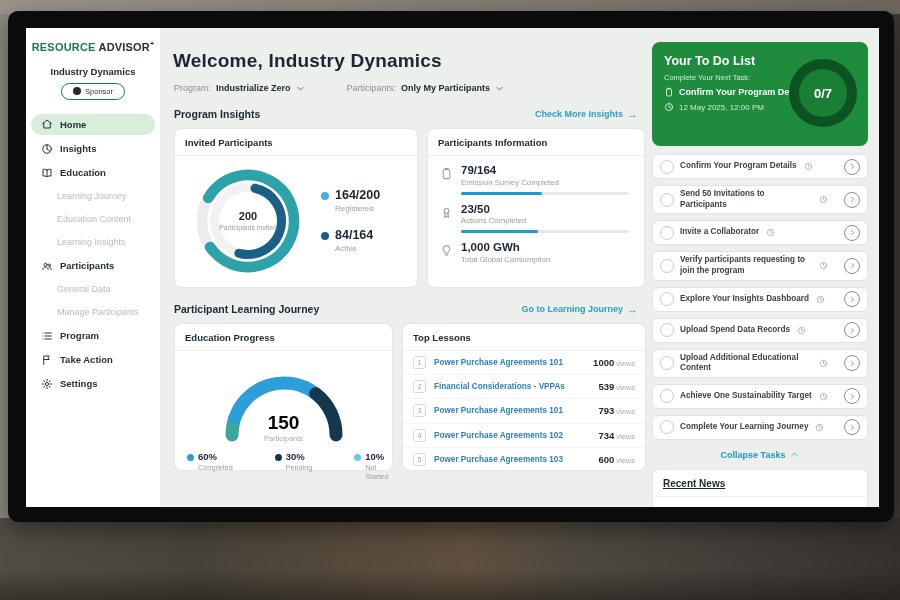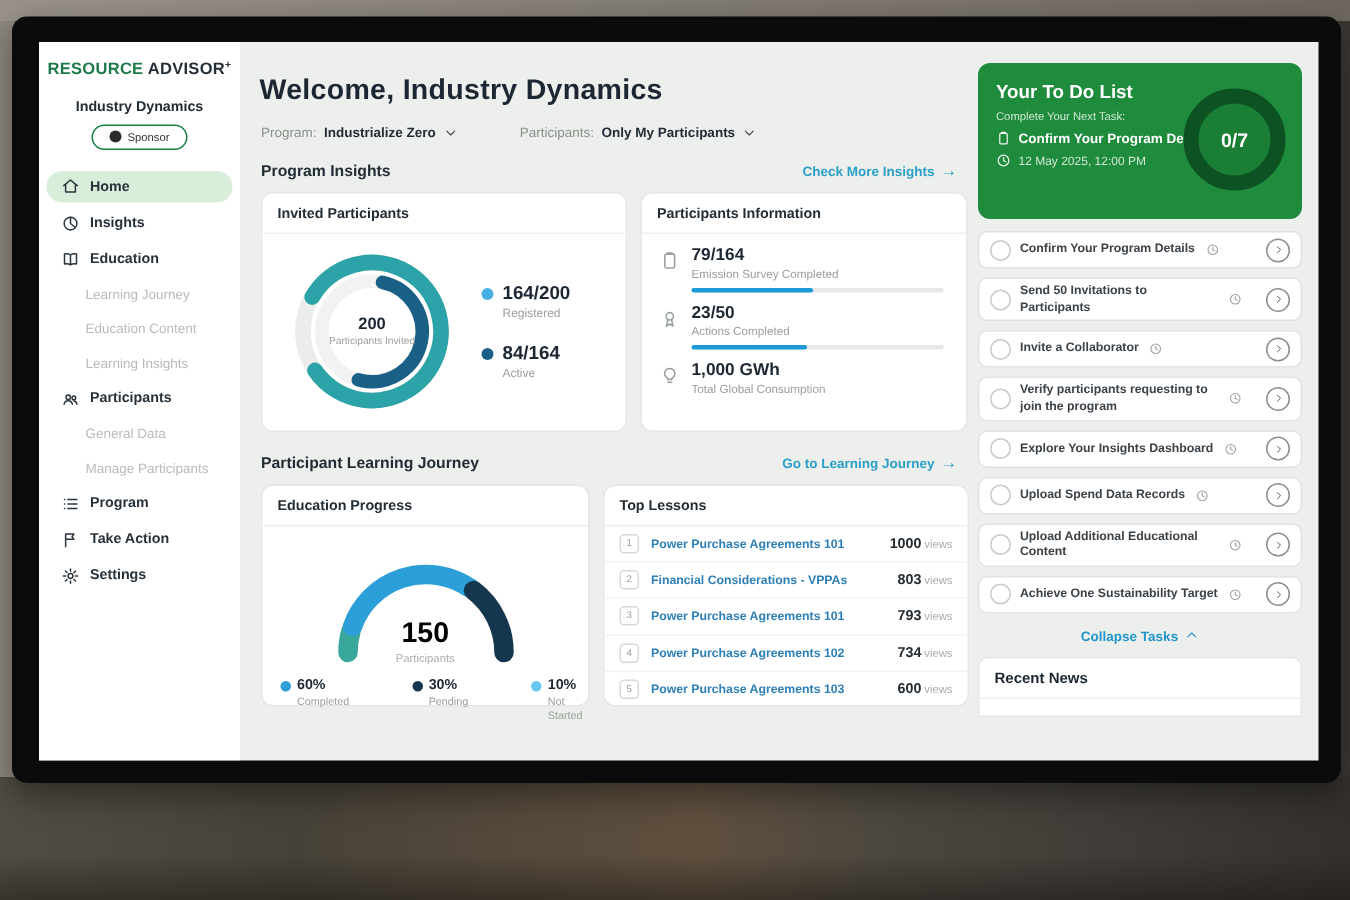--- a/index.html
+++ b/index.html
@@ -110,21 +110,21 @@
   .tlabel{font-size:8.2px;font-weight:bold;color:#3b4248;line-height:1.3;max-width:132px;}
   .tclock{width:9px;height:9px;color:#a0a0a0;display:flex;flex:none;margin-left:1px;}
   .tclock svg{width:9px;height:9px;}
   .tgo{margin-left:auto;width:14px;height:14px;border:1.5px solid #8d8d8d;border-radius:50%;flex:none;
        display:flex;align-items:center;justify-content:center;color:#3b4248;}
   .tgo svg{width:7px;height:7px;}
   .collapse{margin-top:10px;text-align:center;font-size:9px;font-weight:bold;color:#2196c9;cursor:pointer;
             display:flex;align-items:center;justify-content:center;gap:5px;}
   .collapse .chev{color:#2196c9;}
   .news-card{margin-top:9px;background:#fff;border:1px solid #e5e7e5;border-radius:6px 6px 0 0;height:40px;box-sizing:border-box;}
-  .news-card .nh{padding:8px 10px 7px;font-size:10px;font-weight:bold;color:#1c2733;border-bottom:1px solid #f0f0f0;}
+  .news-card .nh{padding:8px 10px 7px;font-size:10px;font-weight:bold;color:#1c2733;border-bottom:1px solid #f0f0f0;text-decoration:underline;}
 </style>
 </head>
 <body>
 
 <div class="bg-top"></div>
 <div class="bg-side-l"></div>
 <div class="bg-side-r"></div>
 <div class="bg-bottom"></div>
 
 <div class="monitor">
@@ -394,21 +394,21 @@
           <div class="card-head">Top Lessons</div>
           <div id="lessons">
               <div class="lesson">
                 <span class="rank">1</span>
     <span class="ltitle">Power Purchase Agreements 101</span>
     <span class="lviews"><b>1000</b><span>views</span></span>
               </div>
               <div class="lesson">
                 <span class="rank">2</span>
     <span class="ltitle">Financial Considerations - VPPAs</span>
-    <span class="lviews"><b>803</b><span>views</span></span>
+    <span class="lviews"><b>539</b><span>views</span></span>
               </div>
               <div class="lesson">
                 <span class="rank">3</span>
     <span class="ltitle">Power Purchase Agreements 101</span>
     <span class="lviews"><b>793</b><span>views</span></span>
               </div>
               <div class="lesson">
                 <span class="rank">4</span>
     <span class="ltitle">Power Purchase Agreements 102</span>
     <span class="lviews"><b>734</b><span>views</span></span>
@@ -566,20 +566,37 @@
               <span style="display:flex;width:7px;height:7px">
                 <svg viewBox="0 0 24 24" fill="none" stroke="currentColor" stroke-width="2" stroke-linecap="round" stroke-linejoin="round">
                   <path d="M9 5l7 7-7 7"></path>
                 </svg>
               </span>
             </span>
           </div>
           <div class="todo-item">
             <span class="tcheck"></span>
     <span class="tlabel">Achieve One Sustainability Target</span>
+    <span class="tclock">
+              <svg viewBox="0 0 24 24" fill="none" stroke="currentColor" stroke-width="2" stroke-linecap="round" stroke-linejoin="round">
+                <circle cx="12" cy="12" r="8.5"></circle>
+                <path d="M12 7v5l3.5 2"></path>
+              </svg>
+            </span>
+    <span class="tgo">
+              <span style="display:flex;width:7px;height:7px">
+                <svg viewBox="0 0 24 24" fill="none" stroke="currentColor" stroke-width="2" stroke-linecap="round" stroke-linejoin="round">
+                  <path d="M9 5l7 7-7 7"></path>
+                </svg>
+              </span>
+            </span>
+          </div>
+          <div class="todo-item">
+            <span class="tcheck"></span>
+    <span class="tlabel">Complete Your Learning Journey</span>
     <span class="tclock">
               <svg viewBox="0 0 24 24" fill="none" stroke="currentColor" stroke-width="2" stroke-linecap="round" stroke-linejoin="round">
                 <circle cx="12" cy="12" r="8.5"></circle>
                 <path d="M12 7v5l3.5 2"></path>
               </svg>
             </span>
     <span class="tgo">
               <span style="display:flex;width:7px;height:7px">
                 <svg viewBox="0 0 24 24" fill="none" stroke="currentColor" stroke-width="2" stroke-linecap="round" stroke-linejoin="round">
                   <path d="M9 5l7 7-7 7"></path>

